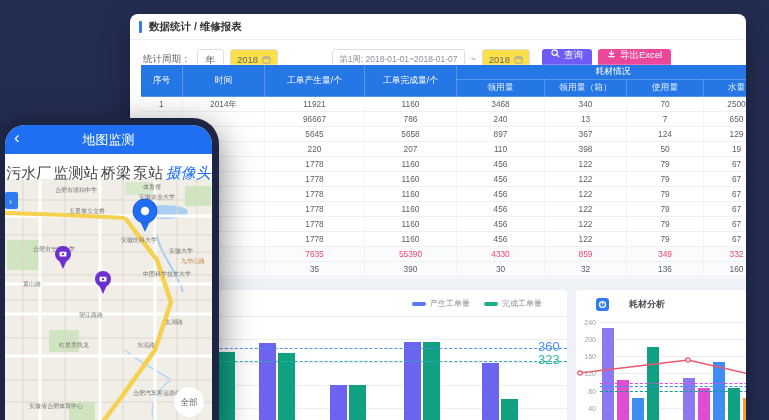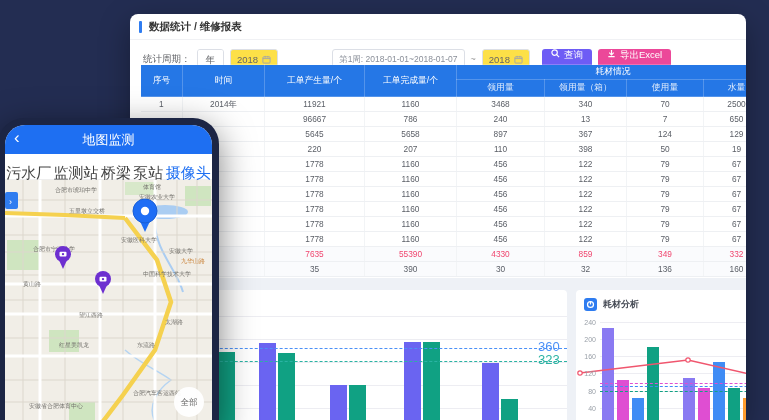--- a/index.html
+++ b/index.html
@@ -55,39 +55,39 @@
   .legend { position:absolute; right:25px; top:8px; display:flex; gap:14px; }
   .legend-item { display:flex; align-items:center; gap:4px; }
   .legend-swatch { width:14px; height:4px; border-radius:2px; }
   .legend-label { font-size:8px; color:#8a8f99; }
   .plot { position:absolute; overflow:visible; }
   .gridline { position:absolute; left:0; right:0; height:1px; background:#ededf2; }
   .bar { position:absolute; bottom:0; }
   .refline { position:absolute; left:0; right:0; border-top:1px dashed; }
   .ref-label { position:absolute; font-size:13px; }
   .ytick { position:absolute; font-size:7px; color:#9aa0a8; text-align:right; width:18px; }
-  .rc-head { position:absolute; left:8px; top:8px; display:flex; align-items:center; gap:6px; }
+  .rc-head { position:absolute; left:20px; top:8px; display:flex; align-items:center; gap:20px; }
   .rc-icon { width:13px; height:13px; border-radius:3px; background:#2e7cf0; display:flex;
     align-items:center; justify-content:center; }
   .rc-title { font-size:9px; color:#464b55; font-weight:bold; }
 
   
   #phone { position:absolute; left:-2px; top:118px; width:221px; height:310px;
     background:#1c2544; border-radius:26px 26px 0 0; padding:7px 7px 0 7px; z-index:5;
     box-shadow:0 10px 35px rgba(0,0,0,.5); }
   #screen { width:207px; height:295px; border-radius:20px 20px 0 0; overflow:hidden;
     position:relative; background:#f1eee7; }
   .ph-header { position:absolute; left:0; top:0; right:0; height:29px; background:#1e6ff2;
     display:flex; align-items:center; justify-content:center; }
   .ph-back { position:absolute; left:9px; top:3px; color:#fff; font-size:17px; line-height:20px; }
   .ph-title { color:#fff; font-size:13px; }
   .ph-tabs { position:absolute; left:0; top:29px; right:0; height:26px; background:#fff;
     display:flex; align-items:center; justify-content:space-around; border-bottom:1px solid #eee; }
   .ph-tab { font-size:15px; color:#444; padding:20px 0 4px 0; border-bottom:2px solid transparent; }
-  .ph-tab.active { color:#1e6ff2; border-bottom-color:#1e6ff2; }
+  .ph-tab.active { color:#1e6ff2; border-bottom-color:#1e6ff2;font-style:italic; }
   #map-area { position:absolute; left:0; top:55px; right:0; bottom:0; }
 </style>
 </head>
 <body>
 
 <div id="dashboard">
 
   <div class="crumb-row">
     <div class="crumb-bar"></div>
     <div class="crumb-text">数据统计 / 维修报表</div>
@@ -284,20 +284,30 @@
             <td>136</td>
             <td>160</td>
           </tr>
         </tbody>
     </table>
   </div>
 
   <div class="charts-band"></div>
 
   <div class="chart-card" id="chart-left">
+    <div class="legend" id="legend-left">
+        <div class="legend-item">
+          <span class="legend-swatch" style="background: rgb(91, 120, 245);"></span>
+          <span class="legend-label">产生工单量</span>
+        </div>
+        <div class="legend-item">
+          <span class="legend-swatch" style="background: rgb(31, 174, 134);"></span>
+          <span class="legend-label">完成工单量</span>
+        </div>
+      </div>
     <div class="plot" id="plot-left" style="left:0;right:0;top:26px;height:160px;">
         <div class="gridline" style="top: 0px;"></div>
         <div class="gridline" style="top: 23px;"></div>
         <div class="gridline" style="top: 46px;"></div>
         <div class="gridline" style="top: 69px;"></div>
         <div class="gridline" style="top: 92px;"></div>
         <div class="bar" style="left: 78px; width: 17px; height: 124px; background: rgb(16, 161, 131);"></div>
         <div class="bar" style="left: 119px; width: 17px; height: 133px; background: rgb(106, 100, 241);"></div>
         <div class="bar" style="left: 138px; width: 17px; height: 123px; background: rgb(16, 161, 131);"></div>
         <div class="bar" style="left: 190px; width: 17px; height: 91px; background: rgb(106, 100, 241);"></div>

